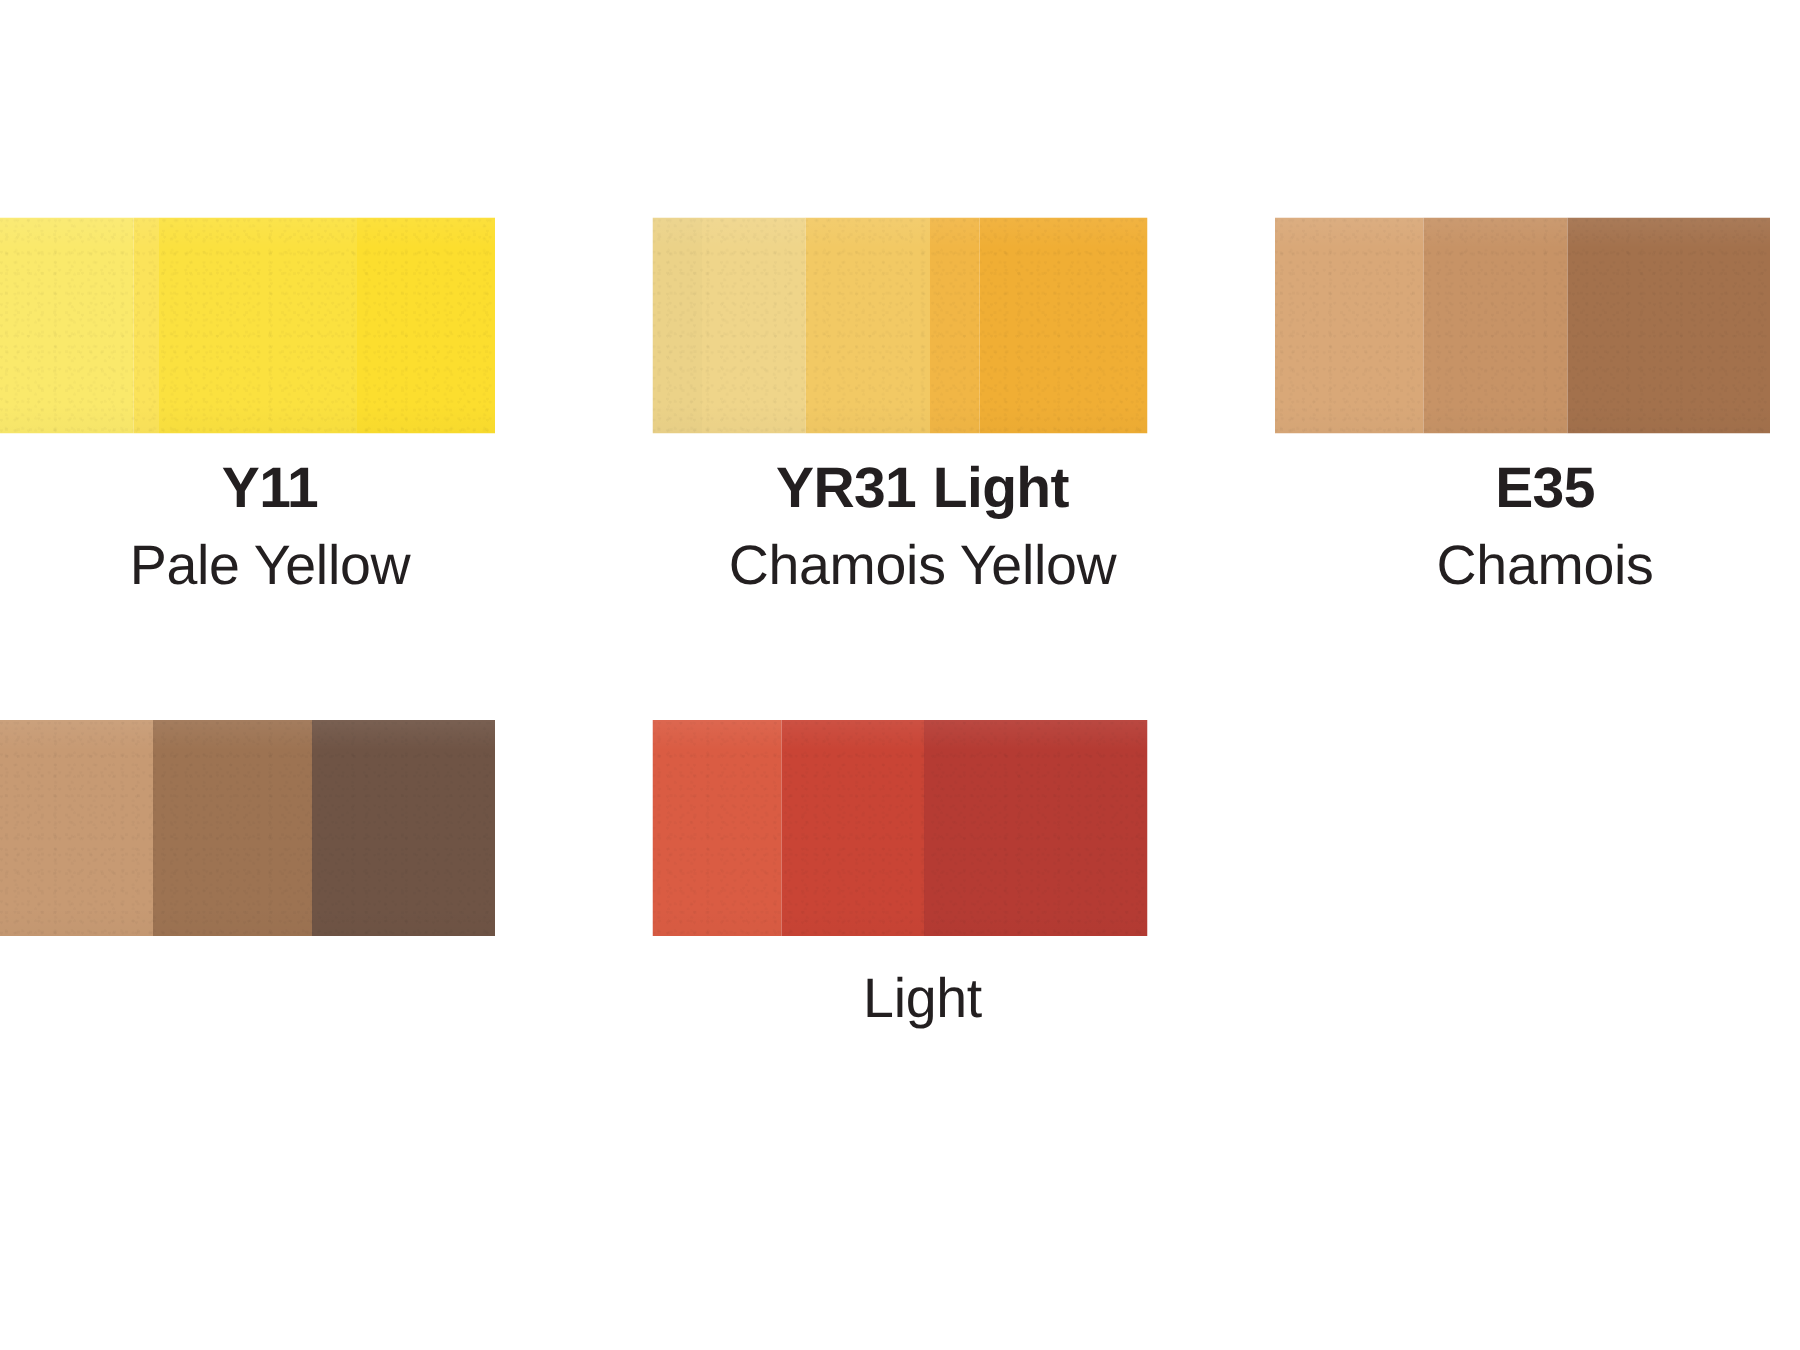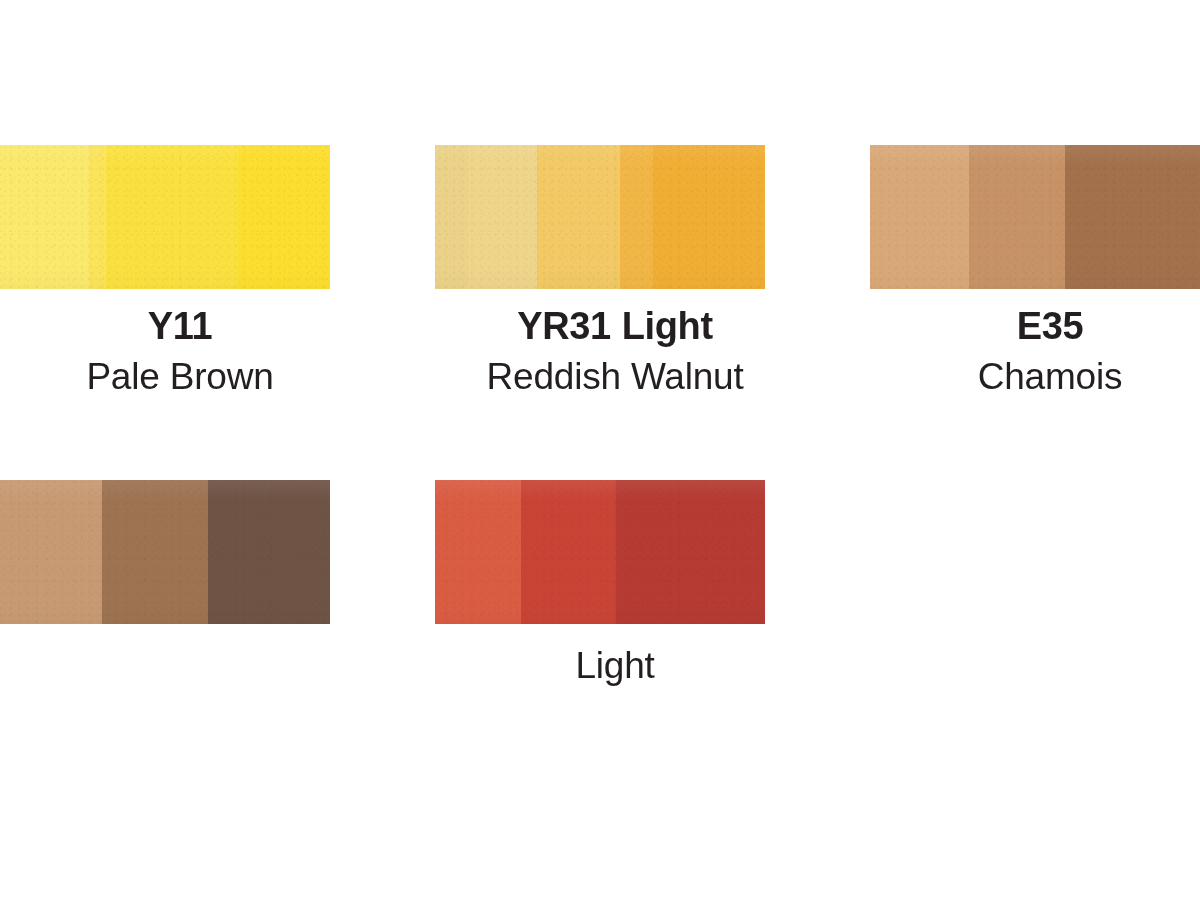--- a/index.html
+++ b/index.html
@@ -35,21 +35,21 @@
     position: relative;
     height: 335px;
   }
   .cell {
     position: absolute;
     top: 0;
     width: 330px;
   }
   .cell.col0 { left: 0px; }
   .cell.col1 { left: 435px; }
-  .cell.col2 { left: 870px; width: 330px; text-decoration: underline; }
+  .cell.col2 { left: 850px; width: 330px; text-decoration: underline; }
 
   
   .swatch {
     position: relative;
     width: 330px;
     height: 144px;
     overflow: hidden;
   }
   .cell.col2 .swatch { width: 330px; }
 
@@ -138,41 +138,41 @@
               <div class="band" style="width: 40%; background: rgb(251, 225, 63);"></div>
               <div class="band" style="width: 28%; background: rgb(252, 222, 46);"></div>
             </div>
           <div class="grain"></div>
           <div class="sheen"></div>
         </div>
         <div class="caption">
           <span class="line line1">
             <span class="code">Y11</span>
           </span>
-          <span class="line line2">Pale Brown</span>
+          <span class="line line2">Pale Yellow</span>
         </div>
       </div>
 
       <div class="cell col1">
         <div class="swatch">
           <div class="bands">
               <div class="band" style="width: 10%; background: rgb(235, 210, 136);"></div>
               <div class="band" style="width: 21%; background: rgb(239, 213, 138);"></div>
               <div class="band" style="width: 25%; background: rgb(242, 201, 100);"></div>
               <div class="band" style="width: 10%; background: rgb(241, 182, 69);"></div>
               <div class="band" style="width: 34%; background: rgb(240, 174, 52);"></div>
             </div>
           <div class="grain"></div>
           <div class="sheen"></div>
         </div>
         <div class="caption">
           <span class="line line1">
             <span class="code">YR31</span><span class="name-inline">Light</span>
           </span>
-          <span class="line line2">Reddish Walnut</span>
+          <span class="line line2">Chamois Yellow</span>
         </div>
       </div>
 
       <div class="cell col2">
         <div class="swatch">
           <div class="bands">
               <div class="band" style="width: 30%; background: rgb(217, 168, 120);"></div>
               <div class="band" style="width: 29%; background: rgb(199, 147, 102);"></div>
               <div class="band" style="width: 41%; background: rgb(163, 113, 76);"></div>
             </div>

